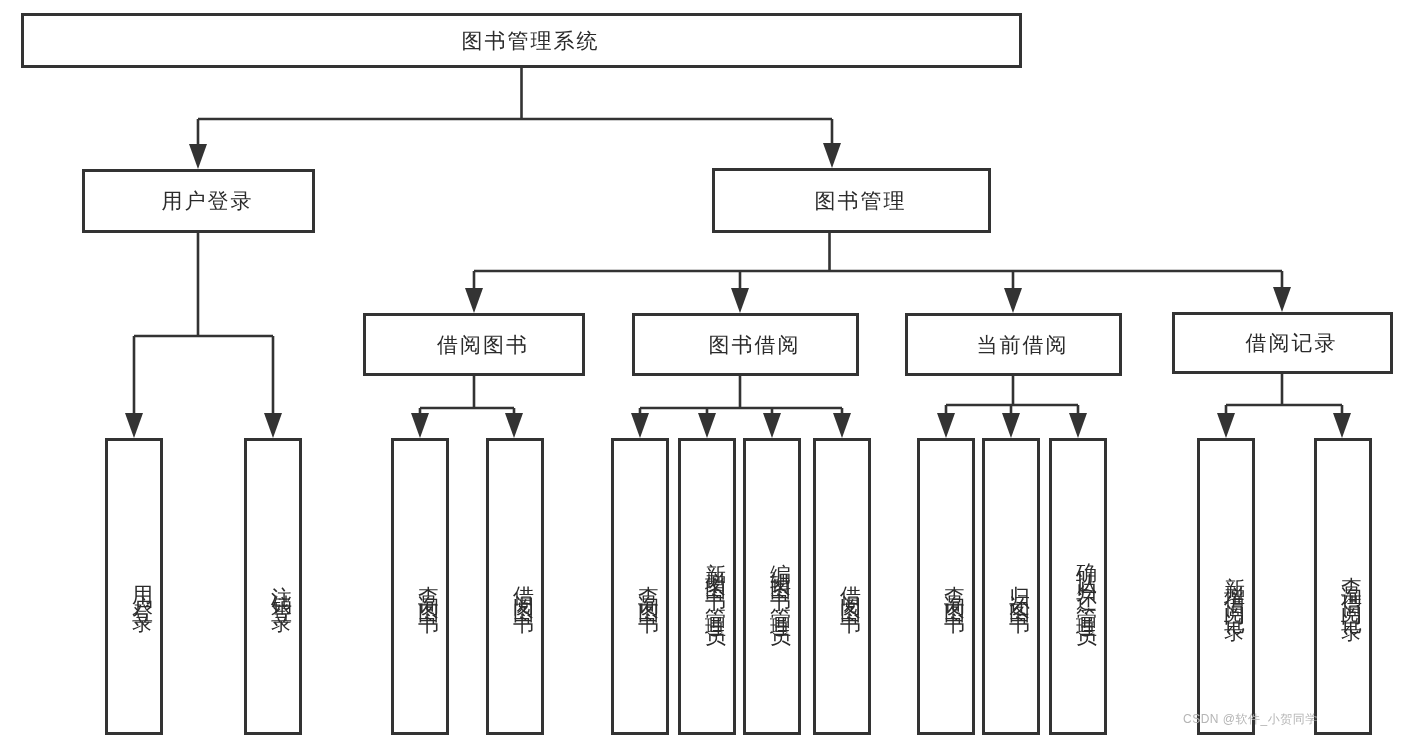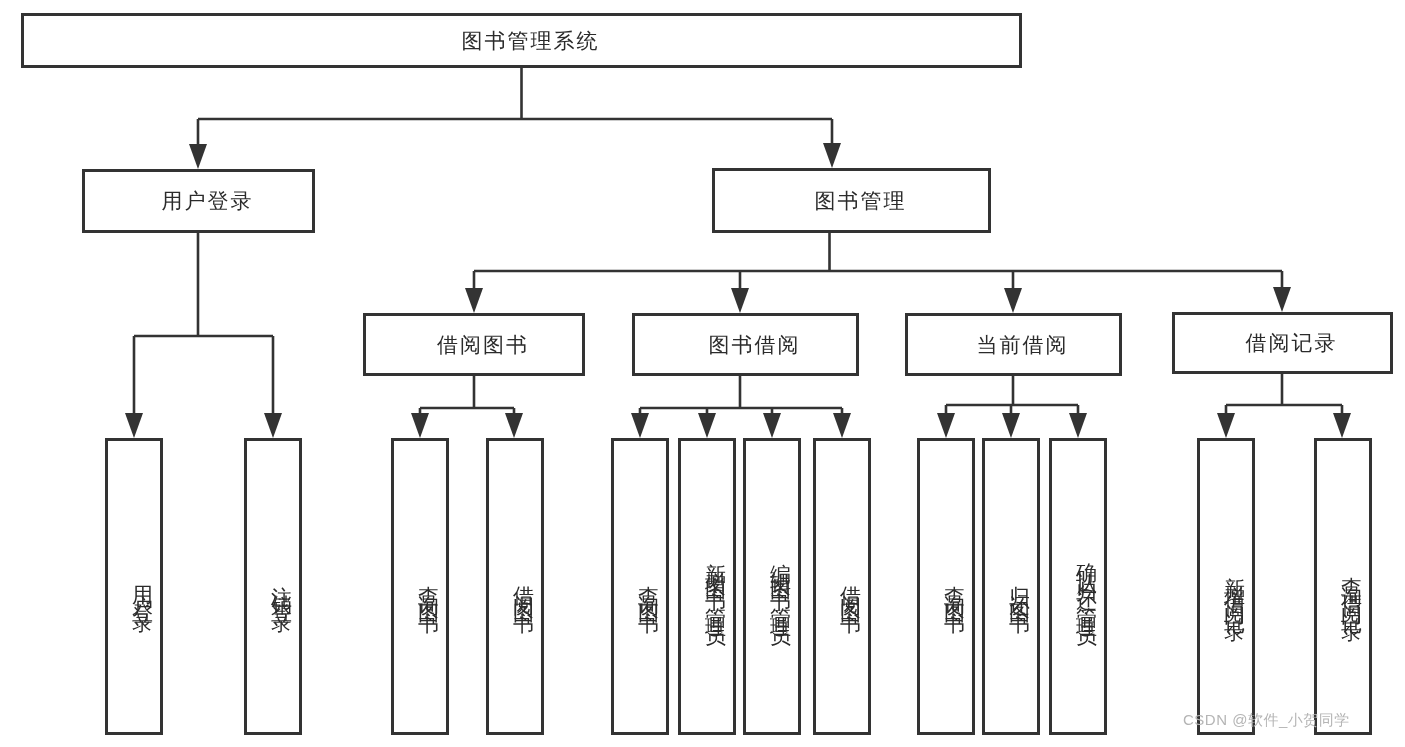--- a/index.html
+++ b/index.html
@@ -51,21 +51,21 @@
     writing-mode: vertical-rl;
     font-size: 21px;
     line-height: 1;
     letter-spacing: 9px;
     white-space: nowrap;
   }
   .watermark {
     position: absolute;
     left: 1183px;
     top: 711px;
-    font-size: 15px;
+    font-size: 12px;
     letter-spacing: 0.5px;
     color: var(--watermark);
     white-space: nowrap;
     z-index: 3;
   }
 </style>
 </head>
 <body>
 
 <div class="canvas">

